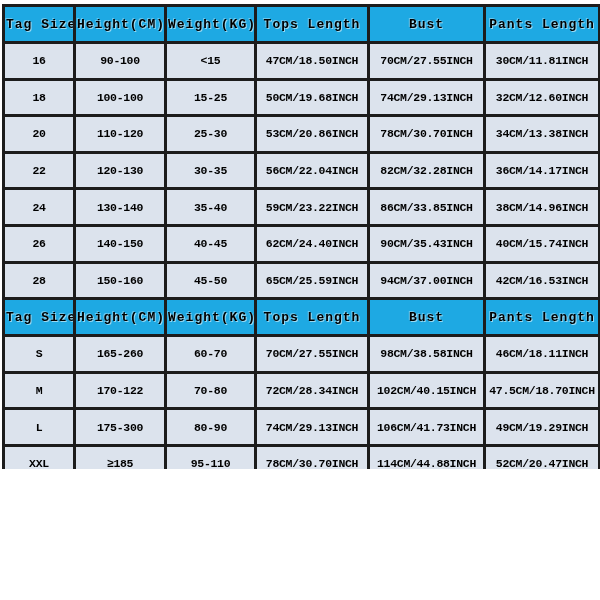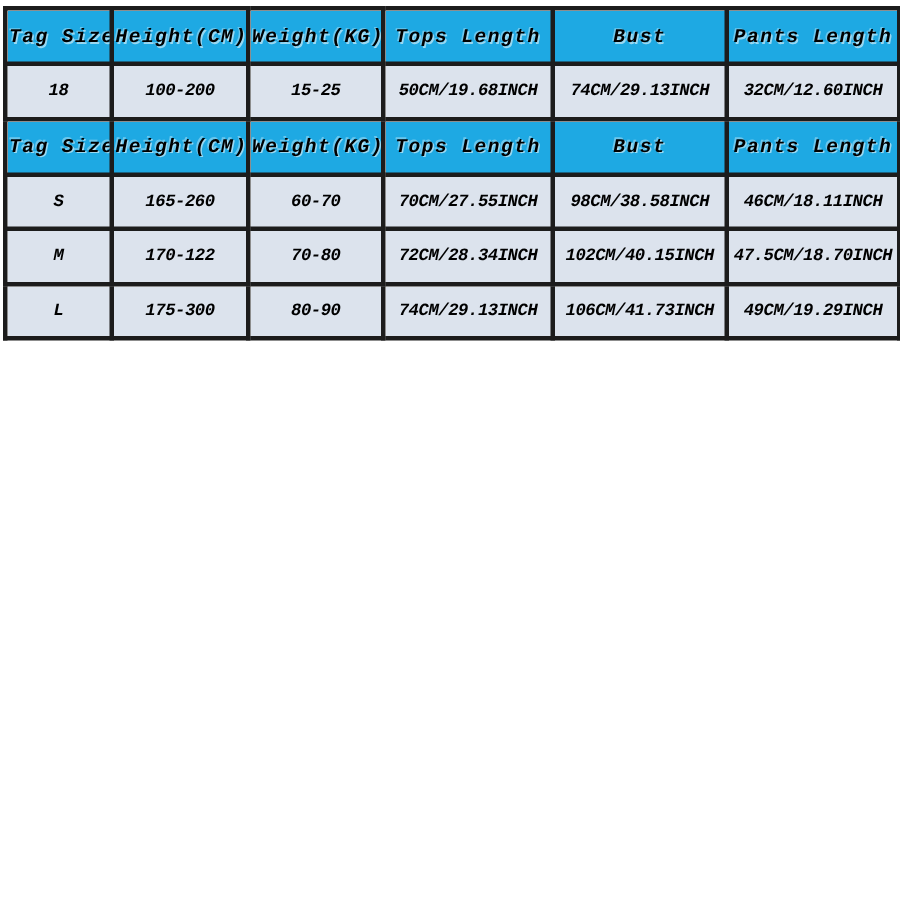--- a/index.html
+++ b/index.html
@@ -16,21 +16,20 @@
     padding: 0;
     width: 600px;
     height: 600px;
     background: var(--page-bg);
     font-family: "Liberation Mono", "DejaVu Sans Mono", monospace;
   }
   .page {
     width: 600px;
     height: 469px;
     overflow: hidden;
-    font-style: italic;
   }
   table.size-chart {
     border-collapse: collapse;
     table-layout: fixed;
     width: 596px;
     margin: 4px 2px 0 2px;
   }
   th, td {
     border: 3px solid var(--border);
     text-align: center;
@@ -73,26 +72,74 @@
     <tbody id="table-body">
         <tr>
           <th>Tag Size</th>
           <th>Height(CM)</th>
           <th>Weight(KG)</th>
           <th>Tops Length</th>
           <th>Bust</th>
           <th>Pants Length</th>
         </tr>
         <tr>
+          <td>16</td>
+          <td>90-100</td>
+          <td>&lt;15</td>
+          <td>47CM/18.50INCH</td>
+          <td>70CM/27.55INCH</td>
+          <td>30CM/11.81INCH</td>
+        </tr>
+        <tr>
           <td>18</td>
-          <td>100-200</td>
+          <td>100-100</td>
           <td>15-25</td>
           <td>50CM/19.68INCH</td>
           <td>74CM/29.13INCH</td>
           <td>32CM/12.60INCH</td>
+        </tr>
+        <tr>
+          <td>20</td>
+          <td>110-120</td>
+          <td>25-30</td>
+          <td>53CM/20.86INCH</td>
+          <td>78CM/30.70INCH</td>
+          <td>34CM/13.38INCH</td>
+        </tr>
+        <tr>
+          <td>22</td>
+          <td>120-130</td>
+          <td>30-35</td>
+          <td>56CM/22.04INCH</td>
+          <td>82CM/32.28INCH</td>
+          <td>36CM/14.17INCH</td>
+        </tr>
+        <tr>
+          <td>24</td>
+          <td>130-140</td>
+          <td>35-40</td>
+          <td>59CM/23.22INCH</td>
+          <td>86CM/33.85INCH</td>
+          <td>38CM/14.96INCH</td>
+        </tr>
+        <tr>
+          <td>26</td>
+          <td>140-150</td>
+          <td>40-45</td>
+          <td>62CM/24.40INCH</td>
+          <td>90CM/35.43INCH</td>
+          <td>40CM/15.74INCH</td>
+        </tr>
+        <tr>
+          <td>28</td>
+          <td>150-160</td>
+          <td>45-50</td>
+          <td>65CM/25.59INCH</td>
+          <td>94CM/37.00INCH</td>
+          <td>42CM/16.53INCH</td>
         </tr>
         <tr>
           <th>Tag Size</th>
           <th>Height(CM)</th>
           <th>Weight(KG)</th>
           <th>Tops Length</th>
           <th>Bust</th>
           <th>Pants Length</th>
         </tr>
         <tr>
@@ -112,15 +159,23 @@
           <td>47.5CM/18.70INCH</td>
         </tr>
         <tr>
           <td>L</td>
           <td>175-300</td>
           <td>80-90</td>
           <td>74CM/29.13INCH</td>
           <td>106CM/41.73INCH</td>
           <td>49CM/19.29INCH</td>
         </tr>
+        <tr>
+          <td>XXL</td>
+          <td>≥185</td>
+          <td>95-110</td>
+          <td>78CM/30.70INCH</td>
+          <td>114CM/44.88INCH</td>
+          <td>52CM/20.47INCH</td>
+        </tr>
       </tbody>
   </table>
 </div>
 
 </body></html>

